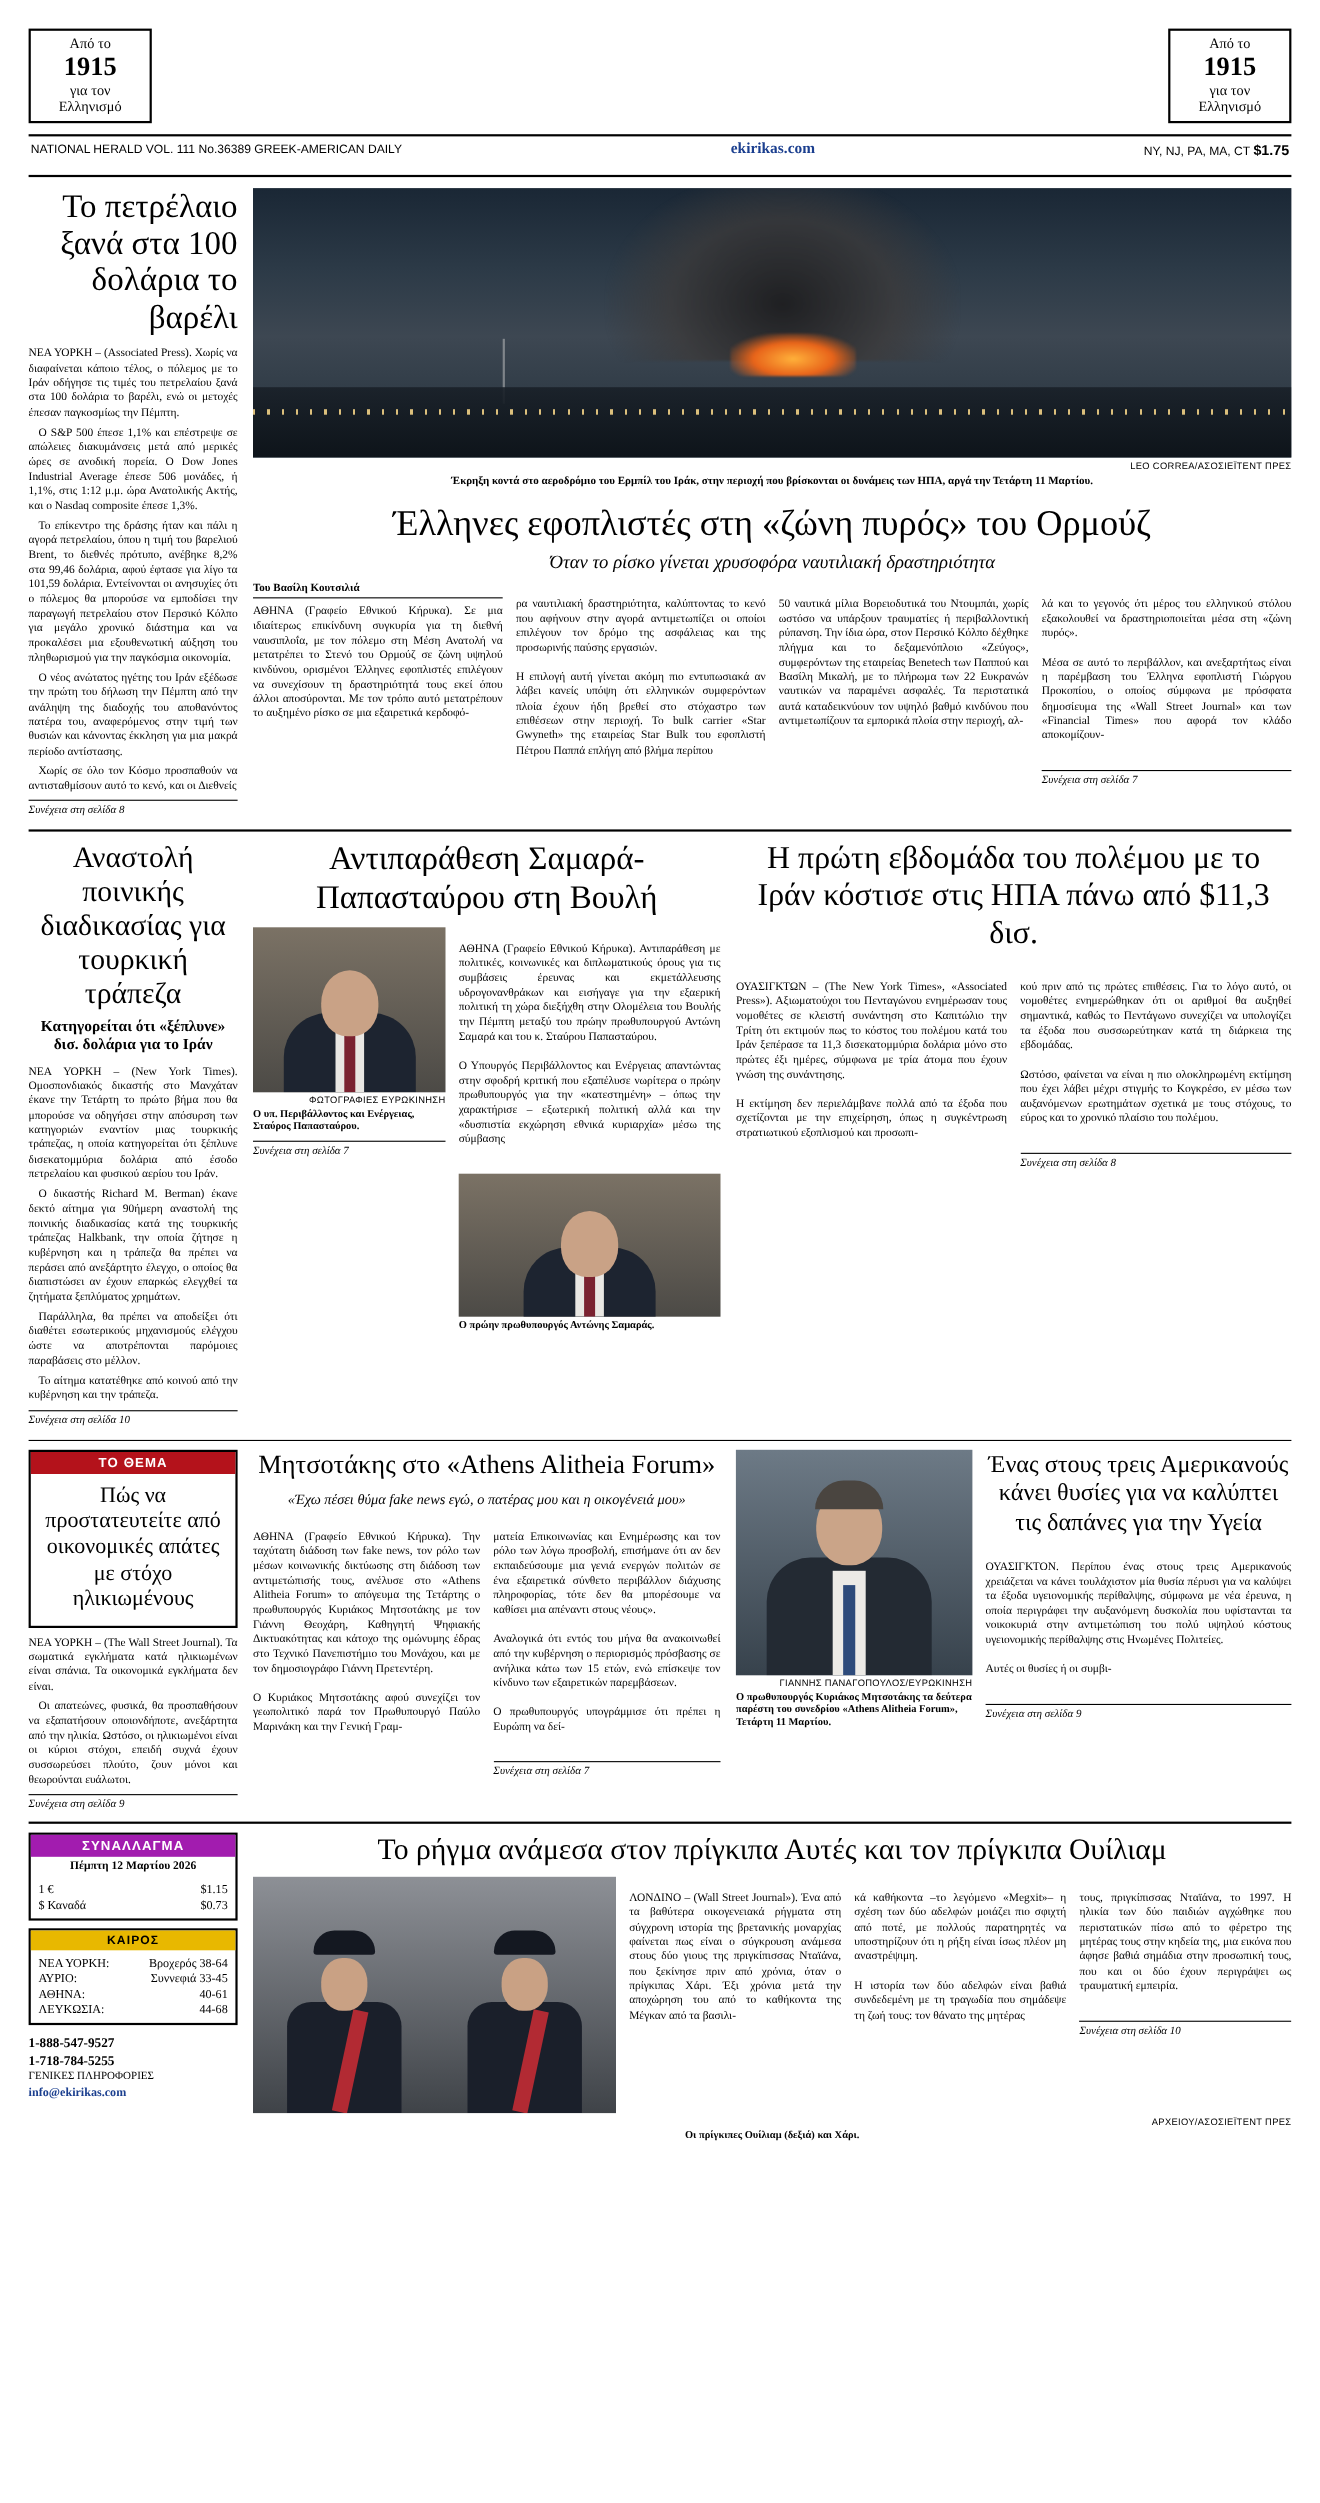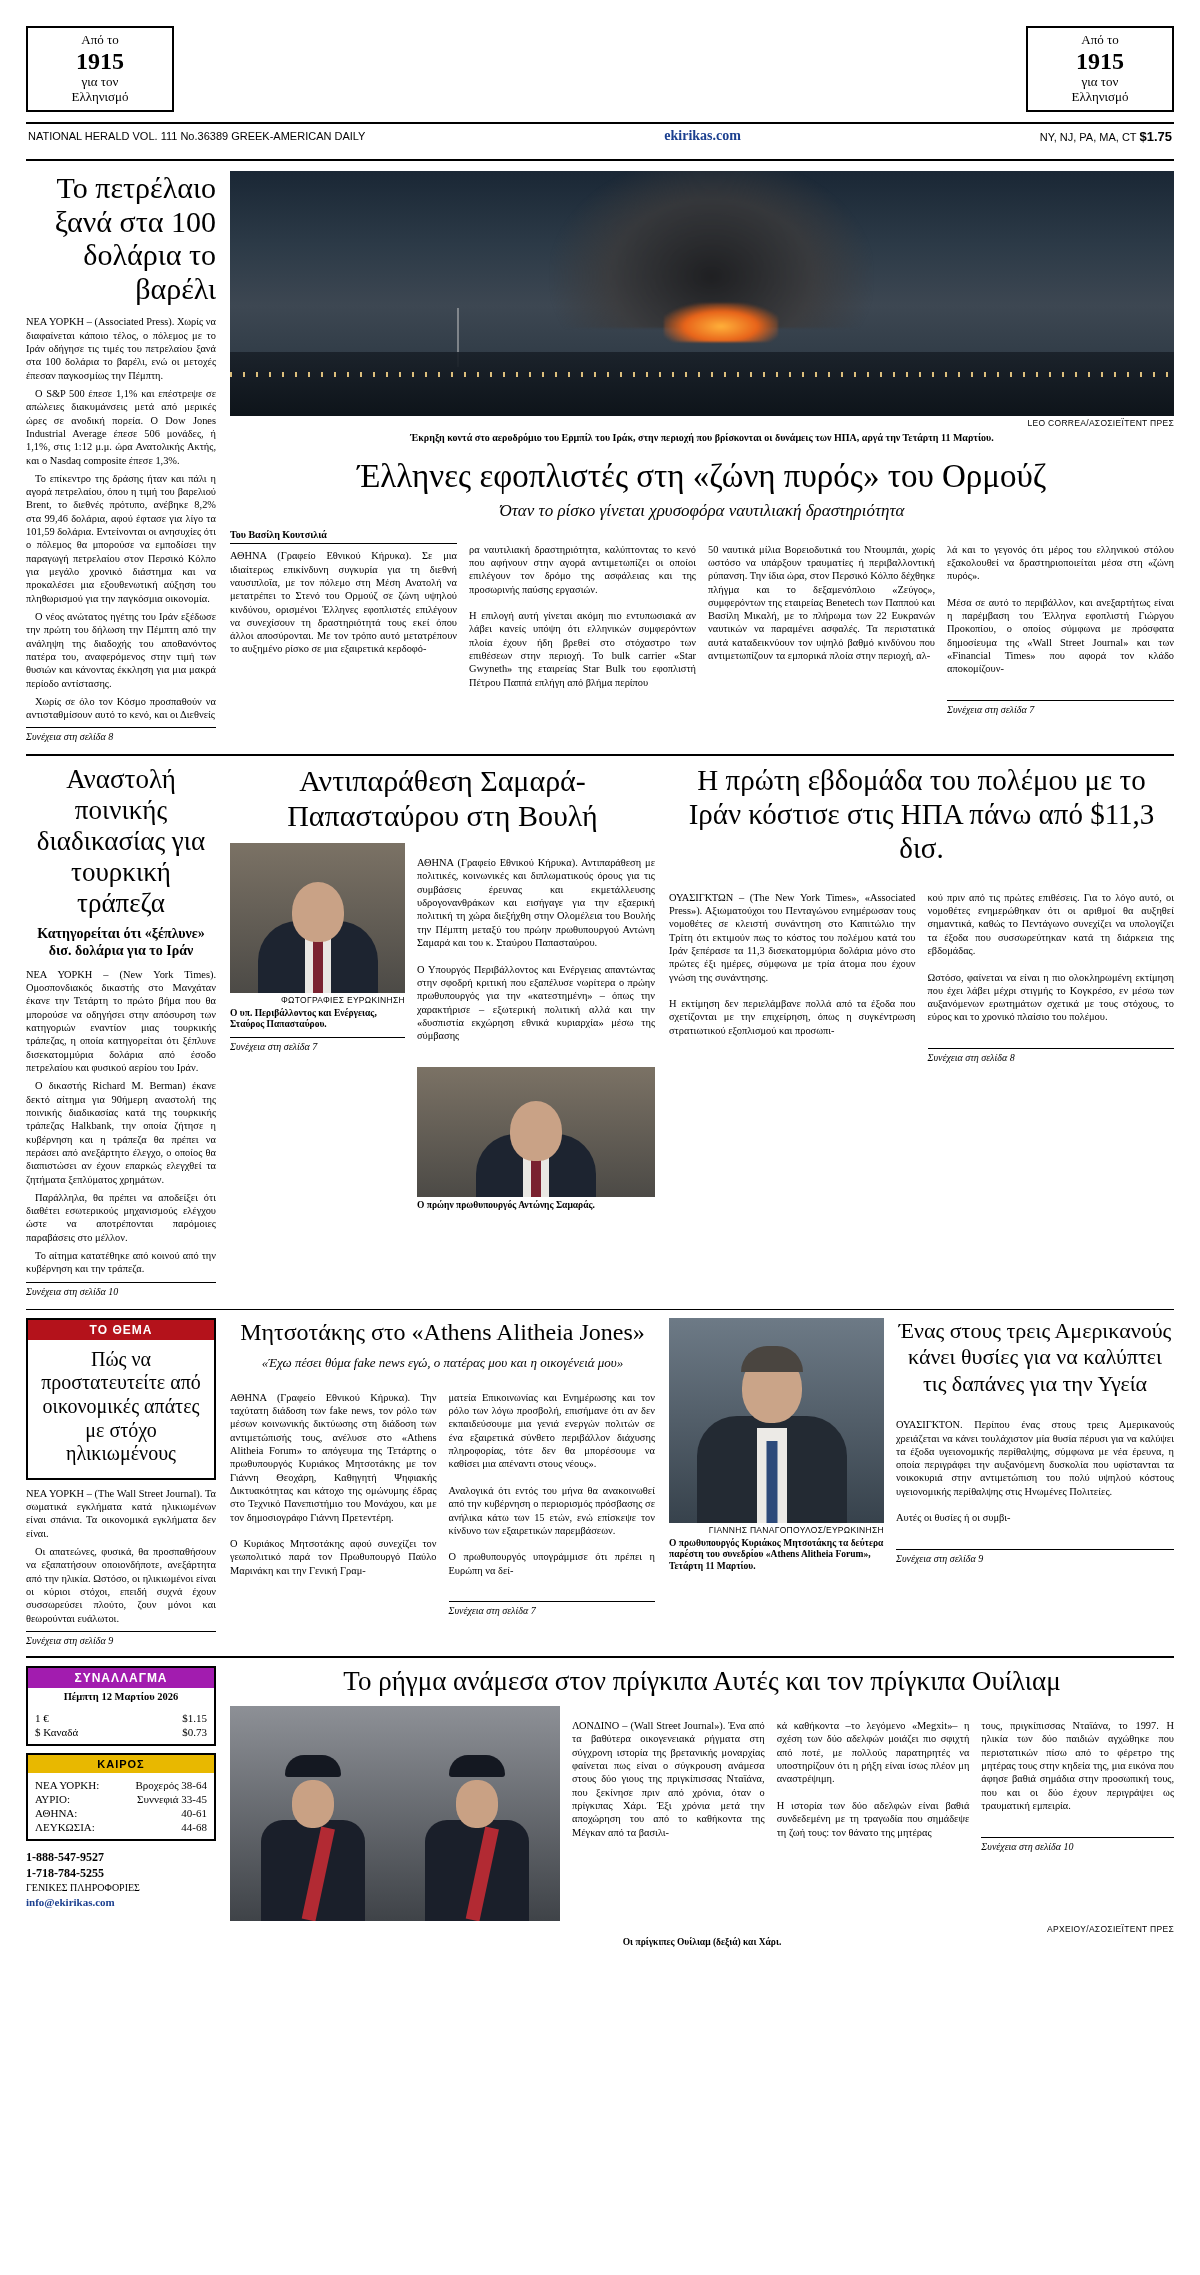--- a/index.html
+++ b/index.html
@@ -18,21 +18,21 @@
     position:relative;
   }
 
   
   .masthead {
     display:flex; align-items:center; justify-content:space-between;
     padding-top:8px;
   }
   .since-box {
     border:2px solid #000;
-    width:148px; height:86px;
+    width:112px; height:86px;
     display:flex; flex-direction:column; align-items:center; justify-content:center;
     font-family:"Liberation Serif", serif;
     line-height:1.15;
   }
   .since-box .small { font-size:13px; }
   .since-box .year { font-size:24px; font-weight:bold; }
   .title-wrap { text-align:center; flex:1; }
   .title-wrap .logo {
     font-family:"Liberation Sans", sans-serif;
     font-weight:bold;
@@ -421,21 +421,21 @@
         <div class="theme-hl">Πώς να προστατευτείτε από οικονομικές απάτες με στόχο ηλικιωμένους</div>
       </div>
       <div class="body-txt" style="margin-top:7px;">
         <p class="first">ΝΕΑ ΥΟΡΚΗ – (The Wall Street Journal). Τα σωματικά εγκλήματα κατά ηλικιωμένων είναι σπάνια. Τα οικονομικά εγκλήματα δεν είναι.</p>
         <p>Οι απατεώνες, φυσικά, θα προσπαθήσουν να εξαπατήσουν οποιονδήποτε, ανεξάρτητα από την ηλικία. Ωστόσο, οι ηλικιωμένοι είναι οι κύριοι στόχοι, επειδή συχνά έχουν συσσωρεύσει πλούτο, ζουν μόνοι και θεωρούνται ευάλωτοι.</p>
       </div>
       <div class="jump">Συνέχεια στη σελίδα 9</div>
     </div>
 
     <div class="mid-col-2">
-      <div class="hl-mitsotakis">Μητσοτάκης στο «Athens Alitheia Jones»</div>
+      <div class="hl-mitsotakis">Μητσοτάκης στο «Athens Alitheia Forum»</div>
       <div class="pullquote">«Έχω πέσει θύμα fake news εγώ, ο πατέρας μου και η οικογένειά μου»</div>
       <div class="cols3">
         <div>
           <div class="body-txt" style="white-space:pre-line;">
             <p class="first">ΑΘΗΝΑ (Γραφείο Εθνικού Κήρυκα). Την ταχύτατη διάδοση των fake news, τον ρόλο των μέσων κοινωνικής δικτύωσης στη διάδοση των αντιμετώπισής τους, ανέλυσε στο «Athens Alitheia Forum» το απόγευμα της Τετάρτης ο πρωθυπουργός Κυριάκος Μητσοτάκης με τον Γιάννη Θεοχάρη, Καθηγητή Ψηφιακής Δικτυακότητας και κάτοχο της ομώνυμης έδρας στο Τεχνικό Πανεπιστήμιο του Μονάχου, και με τον δημοσιογράφο Γιάννη Πρετεντέρη.
 
 Ο Κυριάκος Μητσοτάκης αφού συνεχίζει τον γεωπολιτικό παρά τον Πρωθυπουργό Παύλο Μαρινάκη και την Γενική Γραμ-</p>
           </div>
         </div>
         <div>

